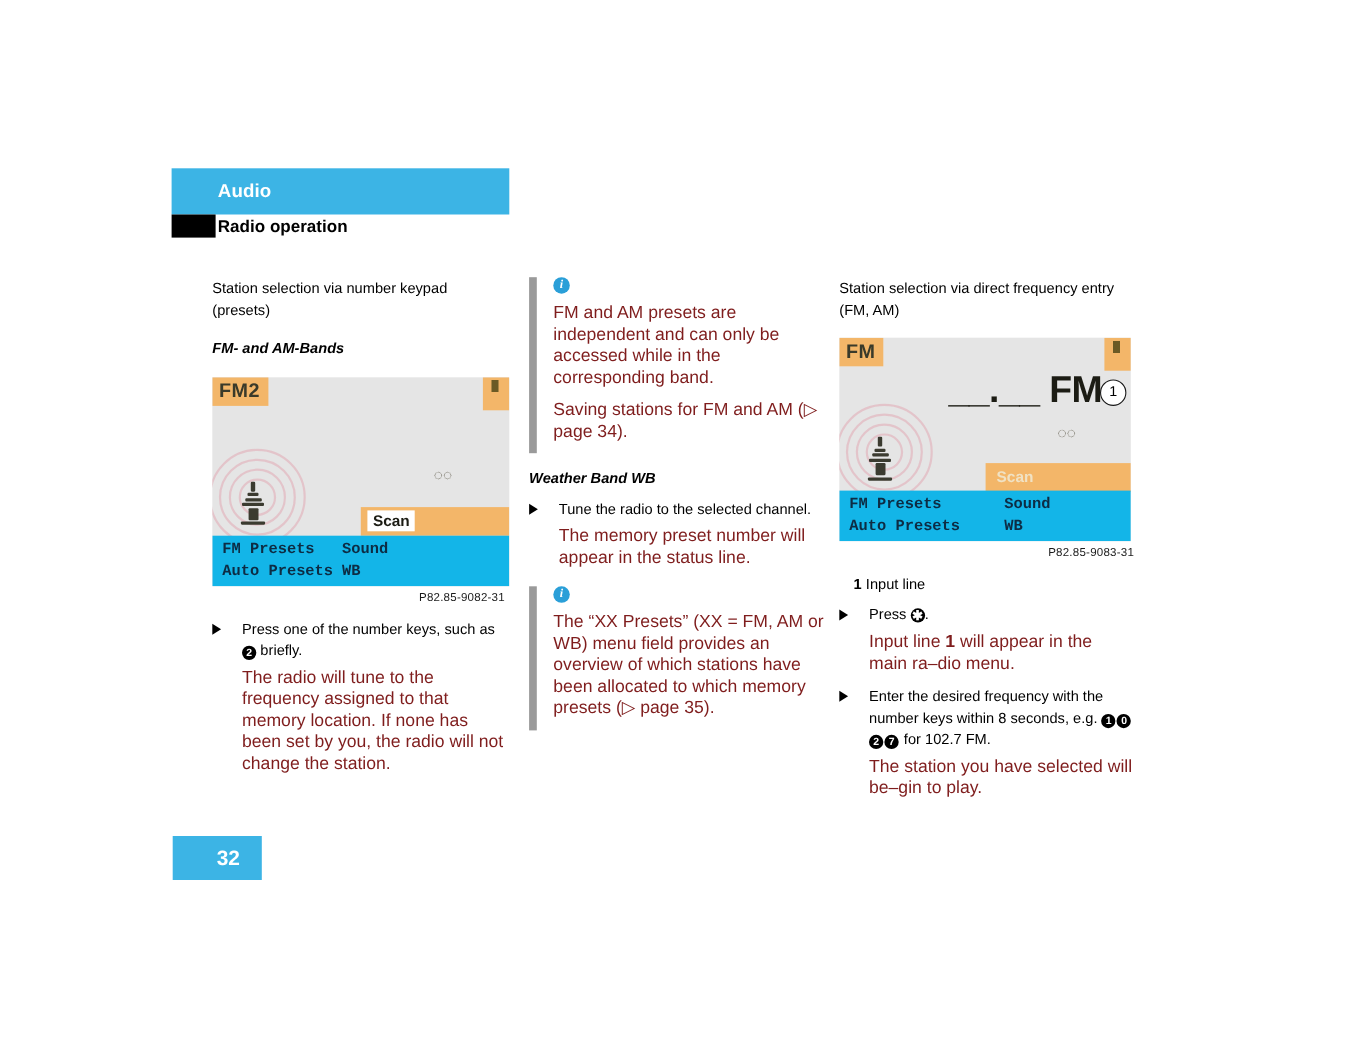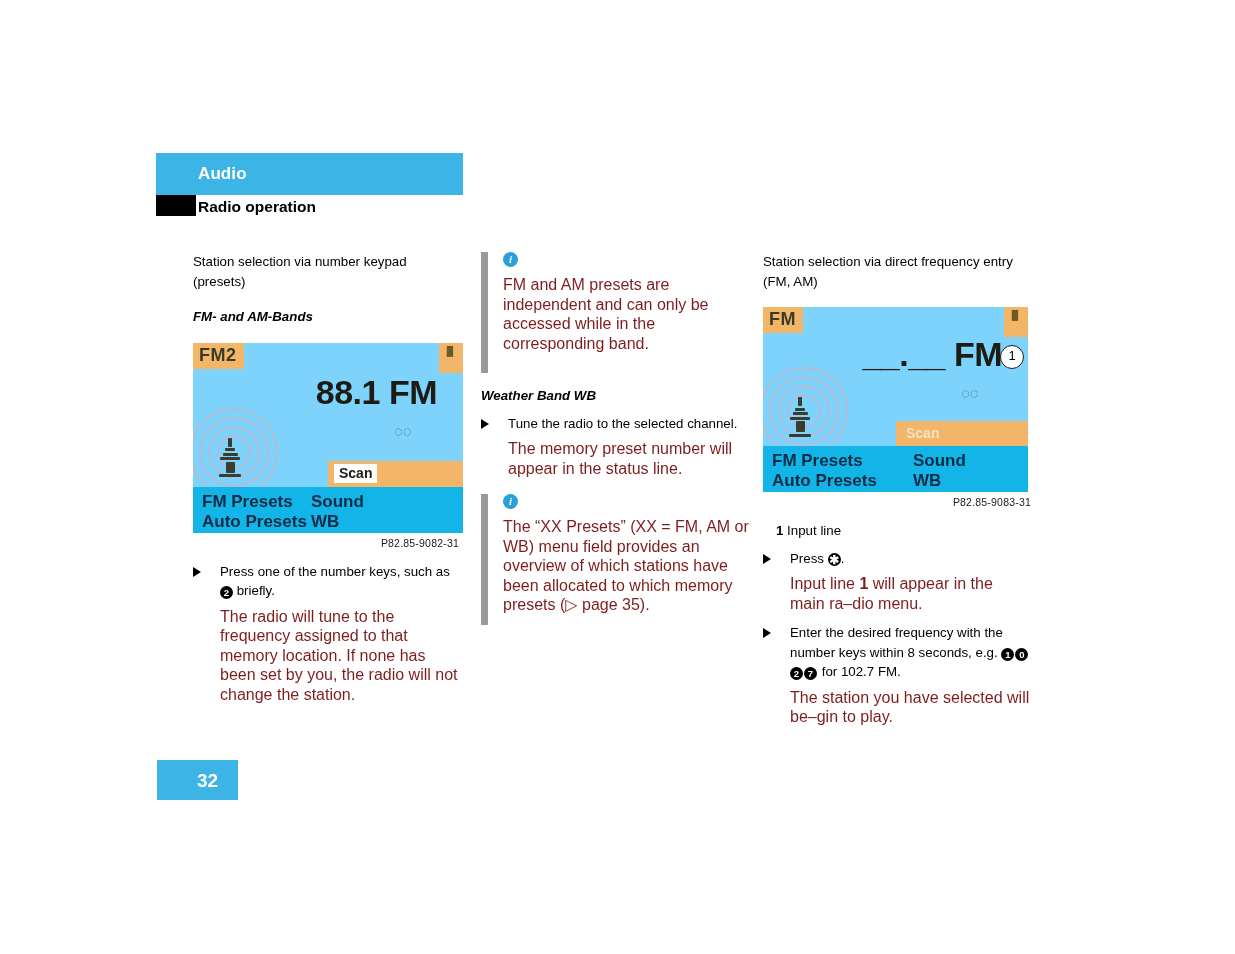--- a/index.html
+++ b/index.html
@@ -156,21 +156,21 @@
     font-style: italic;
     line-height: 15px;
     text-align: center;
     font-family: "Liberation Serif", serif;
     display: block;
   }
 
   
   .radio {
     position: relative;
-    background: #7dd3fc;
+    background: #e5e5e5;
     overflow: hidden;
     font-family: "Liberation Sans", sans-serif;
   }
   .radio-left  { width: 270px; height: 190px; }
   .radio-right { width: 265px; height: 185px; }
 
   .band-tag {
     position: absolute;
     left: 0; top: 0;
     background: #f3b669;
@@ -234,22 +234,23 @@
   }
   .menubar {
     position: absolute;
     left: 0; bottom: 0;
     width: 100%;
     background: #13b5e8;
   }
   .menubar div {
     position: absolute;
     color: #0d2c44;
-    font-size: 17px;
-    font-weight: bold;
+    font-size: 14px;
+    font-weight: bold;
+    font-family: Liberation Mono, monospace;
   }
 
   
   .tower-wrap {
     position: absolute;
     left: 0; bottom: 36px;
     width: 82px; height: 90px;
   }
   .ring {
     position: absolute;
@@ -341,21 +342,20 @@
           <div class="tbar" style="width:9px;height:11px;"></div>
           <div class="tbar" style="width:22px;height:3px;"></div>
         </div>
       </div>
 
       <div class="band-tag">FM2</div>
       <div class="corner-tag">
         <div class="corner-glyph">█</div>
       </div>
 
-      <div class="freq">88.1 FM</div>
       <div class="stereo" style="right:52px; top:80px;">◌◌</div>
 
       <div class="scan" style="right:0; top:118px; width:135px; height:26px;">
         <span class="scan-hl" style="margin:3px 0 0 6px;">Scan</span>
       </div>
 
       <div class="menubar" style="height:46px;">
         <div style="left:9px; top:5px;">FM Presets</div>
         <div style="left:118px; top:5px;">Sound</div>
         <div style="left:9px; top:25px;">Auto Presets</div>
@@ -383,20 +383,21 @@
   </div>
 
   <div class="col col-mid">
 
     <div class="note">
       <div class="note-bar"></div>
       <div class="info-icon">i</div>
       <div class="sp-8"></div>
       <p class="body">FM and AM presets are independent and can only be accessed while in the corresponding band.</p>
       <div class="sp-10"></div>
+      <p class="body">Saving stations for FM and AM (▷ page 34).</p>
       <div class="sp-10"></div>
     </div>
 
     <div class="sp-13"></div>
 
     <h4 class="subsec">Weather Band WB</h4>
     <div class="sp-8"></div>
 
     <div class="bullet-row">
       <span class="bullet-tri"></span>

